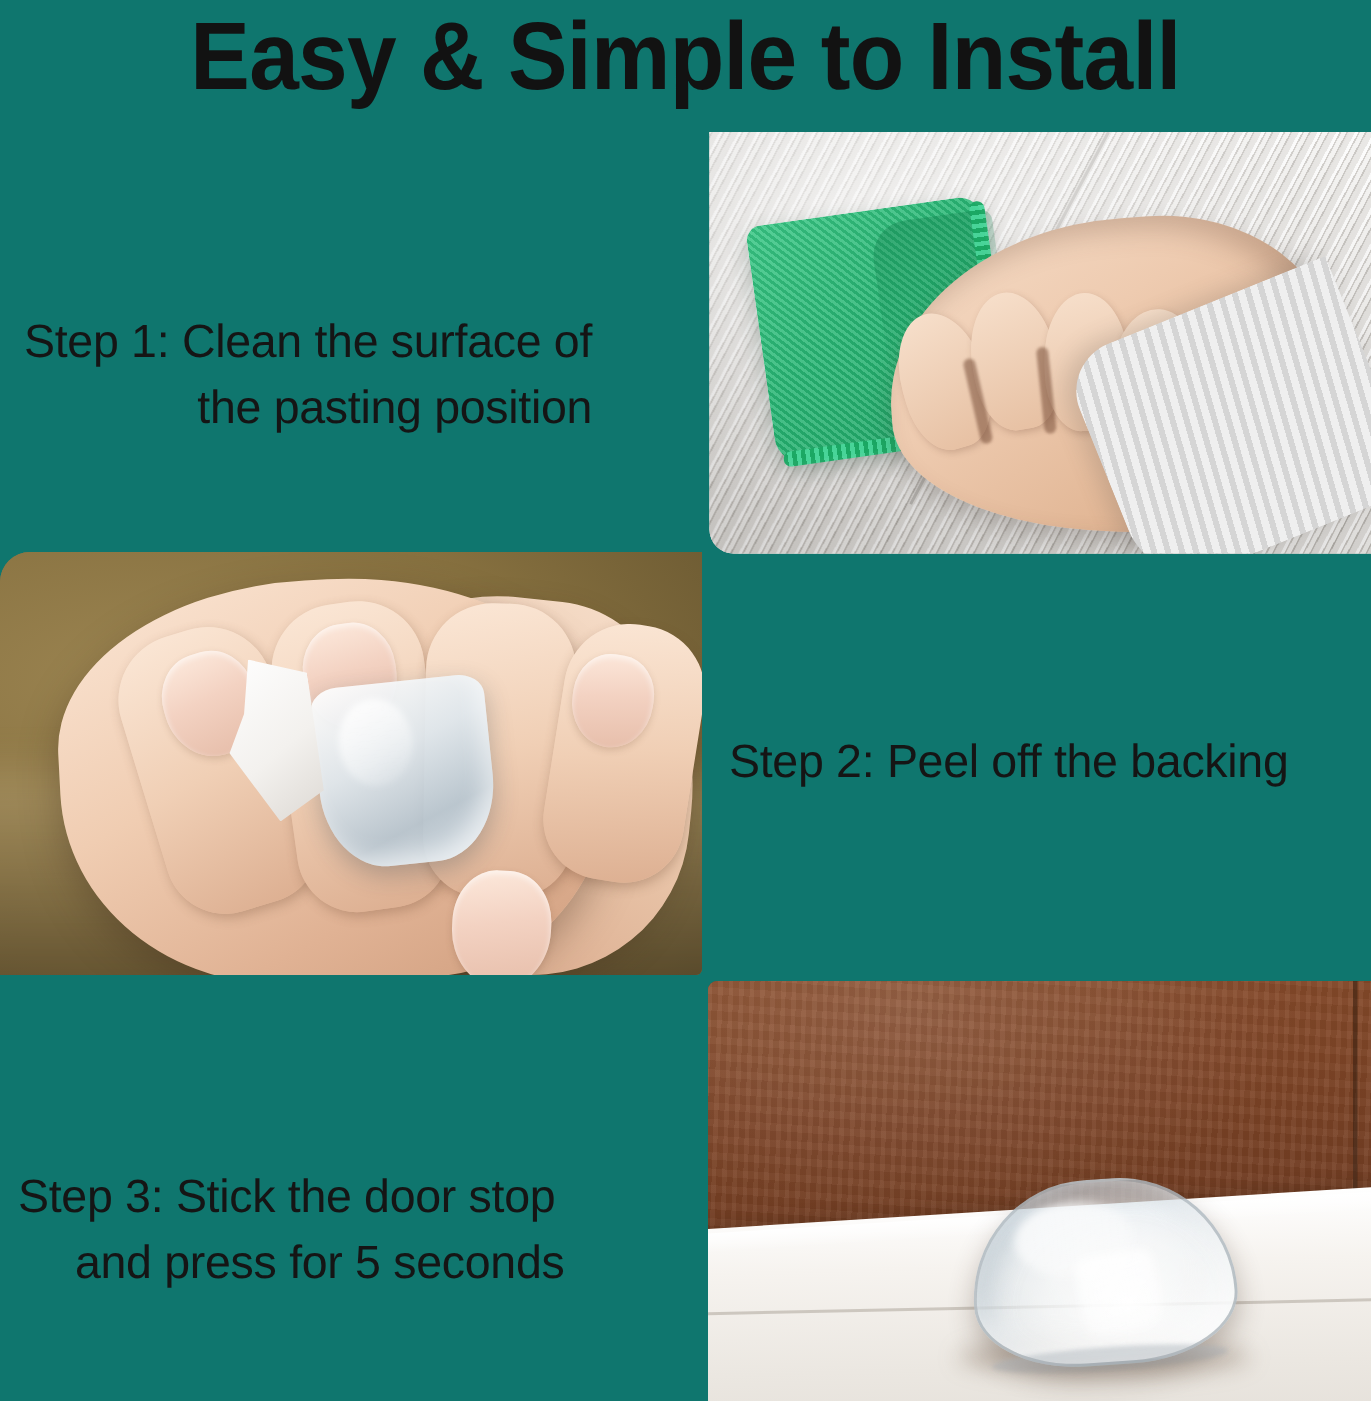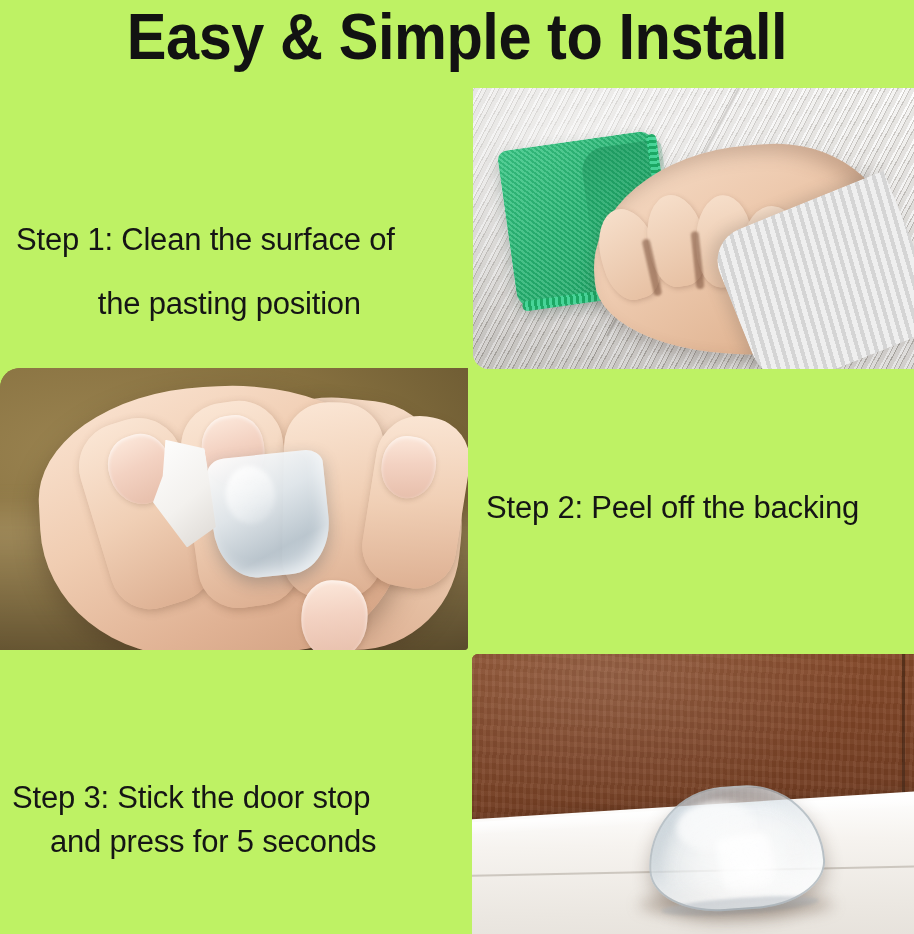--- a/index.html
+++ b/index.html
@@ -10,21 +10,21 @@
   }
   body {
     font-family: "Liberation Sans", sans-serif;
     -webkit-font-smoothing: antialiased;
   }
 
   .infographic {
     position: relative;
     width: 914px;
     height: 934px;
-    background: #bef264;
+    background: #0f766e;
     overflow: hidden;
   }
 
   
   .title {
     position: absolute;
     left: 0;
     top: 2px;
     width: 914px;
     text-align: center;
@@ -45,22 +45,22 @@
     color: #151515;
     font-family: "Liberation Sans", sans-serif;
     font-size: 31px;
     line-height: 44px;
     letter-spacing: -0.2px;
     white-space: nowrap;
   }
   .caption .line2 {
     display: block;
   }
-  .caption-1 { left: 16px;  top: 218px; text-align: center; }
-  .caption-1 .line2 { padding-left: 48px; margin-top: 20px; }
+  .caption-1 { left: 16px;  top: 206px; text-align: right; }
+  .caption-1 .line2 { padding-left: 48px; }
 
   .caption-2 { left: 486px; top: 486px; text-align: right; }
   .caption-2 .line2 { padding-left: 108px; }
 
   .caption-3 { left: 12px;  top: 776px; text-align: left; }
   .caption-3 .line2 { padding-left: 38px; }
 
   
   .photo {
     position: absolute;

